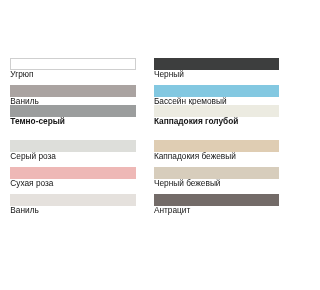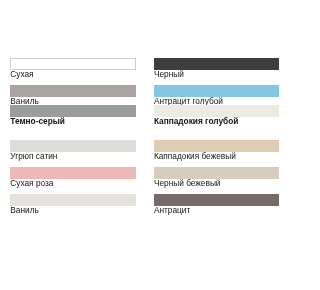--- a/index.html
+++ b/index.html
@@ -70,36 +70,36 @@
 </style>
 </head>
 <body>
 
 <div class="palette">
 
   <div class="palette-column left">
 
     <div class="swatch-row r0">
       <div class="swatch outlined" style="background: rgb(255, 255, 255);"></div>
-      <div class="swatch-label">Сухая</div>
+      <div class="swatch-label">Угрюп</div>
     </div>
 
     <div class="swatch-row r1">
       <div class="swatch" style="background: rgb(170, 163, 161);"></div>
       <div class="swatch-label">Ваниль</div>
     </div>
 
     <div class="swatch-row r2">
       <div class="swatch" style="background: rgb(155, 157, 157);"></div>
       <div class="swatch-label">Темно-серый</div>
     </div>
 
     <div class="swatch-row r3">
       <div class="swatch" style="background: rgb(221, 222, 218);"></div>
-      <div class="swatch-label">Угрюп сатин</div>
+      <div class="swatch-label">Серый роза</div>
     </div>
 
     <div class="swatch-row r4">
       <div class="swatch" style="background: rgb(238, 184, 182);"></div>
       <div class="swatch-label">Сухая роза</div>
     </div>
 
     <div class="swatch-row r5">
       <div class="swatch" style="background: rgb(229, 225, 221);"></div>
       <div class="swatch-label">Ваниль</div>
@@ -109,21 +109,21 @@
 
   <div class="palette-column right">
 
     <div class="swatch-row r0">
       <div class="swatch" style="background: rgb(61, 62, 62);"></div>
       <div class="swatch-label">Черный</div>
     </div>
 
     <div class="swatch-row r1">
       <div class="swatch" style="background: rgb(131, 200, 225);"></div>
-      <div class="swatch-label">Антрацит голубой</div>
+      <div class="swatch-label">Бассейн кремовый</div>
     </div>
 
     <div class="swatch-row r2">
       <div class="swatch" style="background: rgb(236, 235, 225);"></div>
       <div class="swatch-label">Каппадокия голубой</div>
     </div>
 
     <div class="swatch-row r3">
       <div class="swatch" style="background: rgb(223, 205, 179);"></div>
       <div class="swatch-label">Каппадокия бежевый</div>

